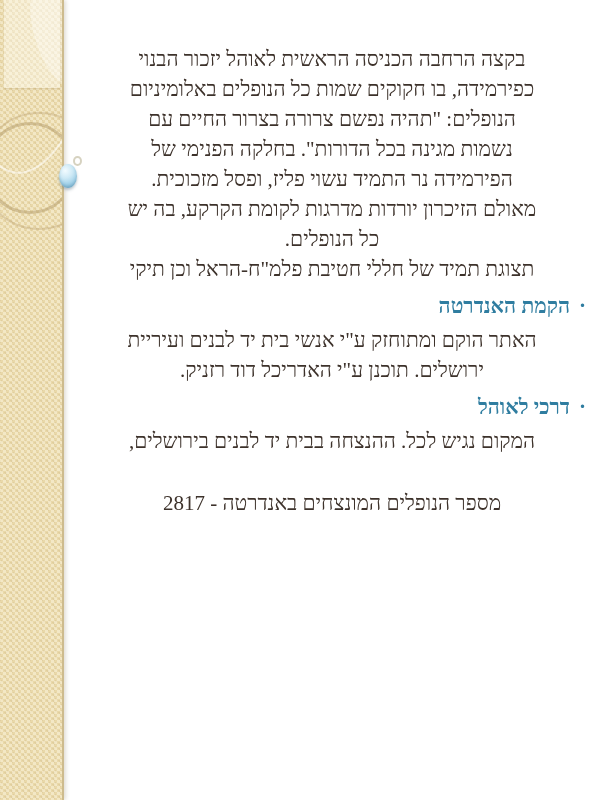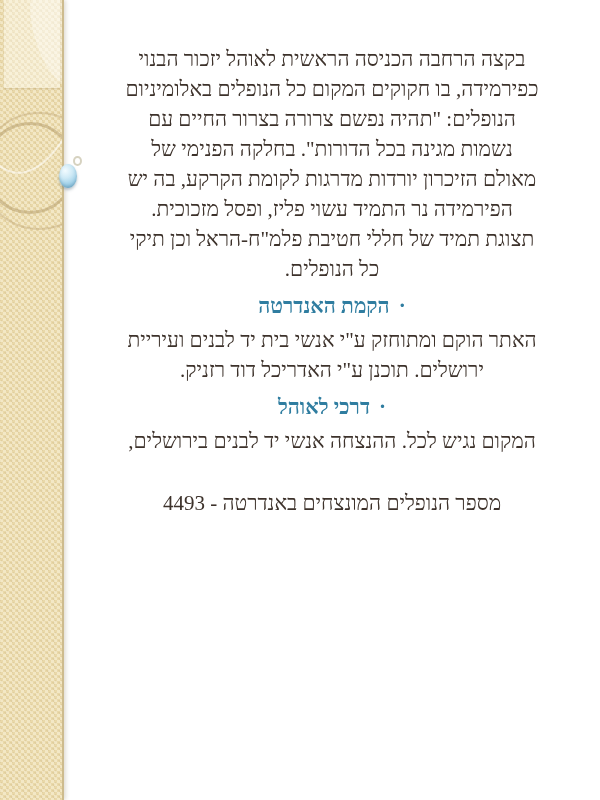--- a/index.html
+++ b/index.html
@@ -75,21 +75,21 @@
     position:absolute;left:78px;right:14px;top:44px;
     direction:rtl;text-align:center;
     color:var(--body-text,#3d322b);
     font-size:21px;line-height:30px;
   }
   .para .line{display:block;height:30px;white-space:nowrap;}
   .heading{
     color:var(--heading-color,#2f7da0);
     font-weight:bold;
     margin:7px 0 4px 0;
-    height:30px;line-height:30px;
+    height:30px;line-height:30px;text-align:right;
   }
   .heading .bullet{
     display:inline-block;
     margin-left:9px;
     font-weight:bold;
     transform:translateY(-1px);
   }
   .footer-line{
     margin-top:32px;
     height:30px;line-height:30px;white-space:nowrap;
@@ -107,42 +107,42 @@
     <div class="ellipse circle-tan-2"></div>
     <div class="ellipse circle-tan-1"></div>
   </div>
   <div class="small-ring"></div>
   <div class="bead"></div>
 
   <div class="content">
 
     <div class="para">
       <span class="line">בקצה הרחבה הכניסה הראשית לאוהל יזכור הבנוי</span>
-      <span class="line">כפירמידה, בו חקוקים המקום כל הנופלים באלומיניום</span>
+      <span class="line">כפירמידה, בו חקוקים שמות כל הנופלים באלומיניום</span>
       <span class="line">הנופלים: "תהיה נפשם צרורה בצרור החיים עם</span>
       <span class="line">נשמות מגינה בכל הדורות". בחלקה הפנימי של</span>
+      <span class="line">הפירמידה נר התמיד עשוי פליז, ופסל מזכוכית.</span>
       <span class="line">מאולם הזיכרון יורדות מדרגות לקומת הקרקע, בה יש</span>
-      <span class="line">הפירמידה נר התמיד עשוי פליז, ופסל מזכוכית.</span>
+      <span class="line">כל הנופלים.</span>
       <span class="line">תצוגת תמיד של חללי חטיבת פלמ"ח-הראל וכן תיקי</span>
-      <span class="line">כל הנופלים.</span>
     </div>
 
     <div class="heading">
       <span class="bullet">·</span><span>הקמת האנדרטה</span>
     </div>
 
     <div class="para">
       <span class="line">האתר הוקם ומתוחזק ע"י אנשי בית יד לבנים ועיריית</span>
       <span class="line">ירושלים. תוכנן ע"י האדריכל דוד רזניק.</span>
     </div>
 
     <div class="heading">
       <span class="bullet">·</span><span>דרכי לאוהל</span>
     </div>
 
     <div class="para">
-      <span class="line">המקום נגיש לכל. ההנצחה אנשי יד לבנים בירושלים,</span>
+      <span class="line">המקום נגיש לכל. ההנצחה בבית יד לבנים בירושלים,</span>
     </div>
 
-    <div class="footer-line">מספר הנופלים המונצחים באנדרטה - 4493</div>
+    <div class="footer-line">מספר הנופלים המונצחים באנדרטה - 2817</div>
 
   </div>
 </div>
 
 </body></html>

